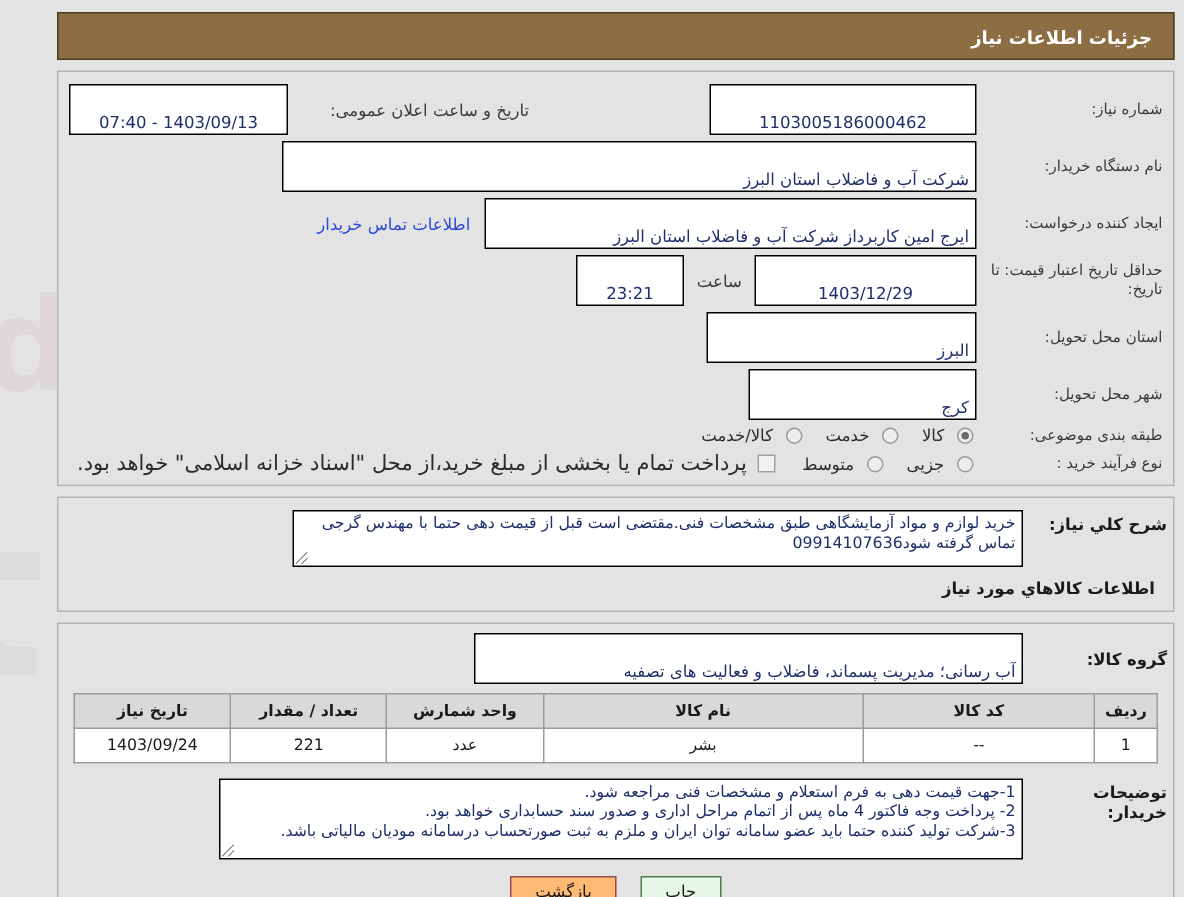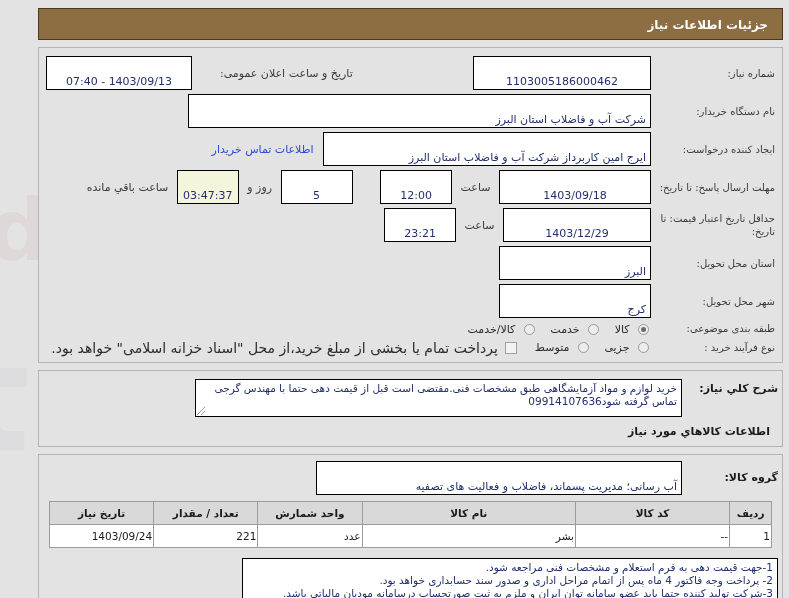--- a/index.html
+++ b/index.html
@@ -204,21 +204,21 @@
     font-weight:bold;
     height:20px;
     font-size:10.5px;
     text-align:center;
   }
   table.grid td {
     background:#ffffff;
     border:1px solid #9b9b9b;
     color:#1a1a1a;
     height:20px;
-    text-align:right;
+    text-align:center;
     font-size:10.5px;
   }
 
   
   .btnbar {
     text-align:center;
     padding: 10px 0 0 0;
   }
   .btn {
     display:inline-block;
@@ -282,46 +282,34 @@
         </tr>
 
         <tr>
           <td class="lab">ایجاد کننده درخواست:</td>
           <td colspan="3">
             <span class="fld rt" style="width:328px;">ایرج امین کاربرداز شرکت آب و فاضلاب استان البرز</span>
             <a class="bluelink">اطلاعات تماس خریدار</a>
           </td>
         </tr>
 
-        <tr>
-          <td class="lab">مهلت ارسال پاسخ: تا تاریخ:</td>
-          <td colspan="3">
-            <span class="fld" style="width:152px;">1403/09/18</span>
-            <span class="inline-lab">ساعت</span>
-            <span class="fld" style="width:72px;">12:00</span>
-            <span class="fld" style="width:72px;margin-right:24px;">5</span>
-            <span class="inline-lab">روز و</span>
-            <span class="fld hl" style="width:62px;">03:47:37</span>
-            <span class="inline-lab">ساعت باقي مانده</span>
-          </td>
-        </tr>
 
         <tr>
           <td class="lab">حداقل تاریخ اعتبار قیمت: تا تاریخ:</td>
           <td colspan="3">
             <span class="fld" style="width:148px;">1403/12/29</span>
             <span class="inline-lab">ساعت</span>
             <span class="fld" style="width:72px;">23:21</span>
           </td>
         </tr>
 
         <tr>
           <td class="lab">استان محل تحویل:</td>
           <td colspan="3">
-            <span class="fld rt" style="width:152px;">البرز</span>
+            <span class="fld rt" style="width:180px;">البرز</span>
           </td>
         </tr>
 
         <tr>
           <td class="lab">شهر محل تحویل:</td>
           <td colspan="3">
             <span class="fld rt" style="width:152px;">کرج</span>
           </td>
         </tr>
 
@@ -384,20 +372,21 @@
             <td>--</td>
             <td>بشر</td>
             <td>عدد</td>
             <td>221</td>
             <td>1403/09/24</td>
           </tr>
         </tbody>
       </table>
 
       <div class="rowline" style="margin-top:10px;">
+        <div class="lbl">توضیحات خریدار:</div>
         <div class="ta" style="width:536px;height:54px;">
           <div>1-جهت قیمت دهی به فرم استعلام و مشخصات فنی مراجعه شود.</div>
           <div>2- پرداخت وجه فاکتور 4 ماه پس از اتمام مراحل اداری و صدور سند حسابداری خواهد بود.</div>
           <div>3-شرکت تولید کننده حتما باید عضو سامانه توان ایران و ملزم به ثبت صورتحساب درسامانه مودیان مالیاتی باشد.</div>
         </div>
       </div>
 
       <div class="btnbar">
         <span class="btn print">چاپ</span>
         <span class="btn back">بازگشت</span>

